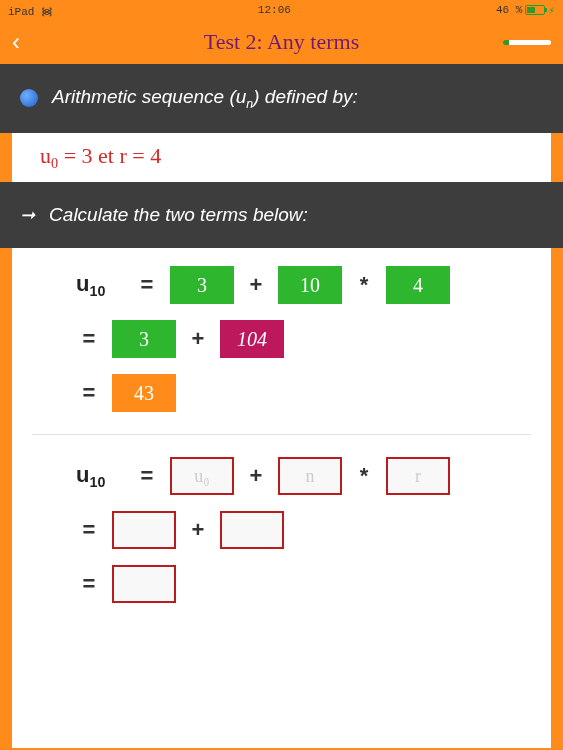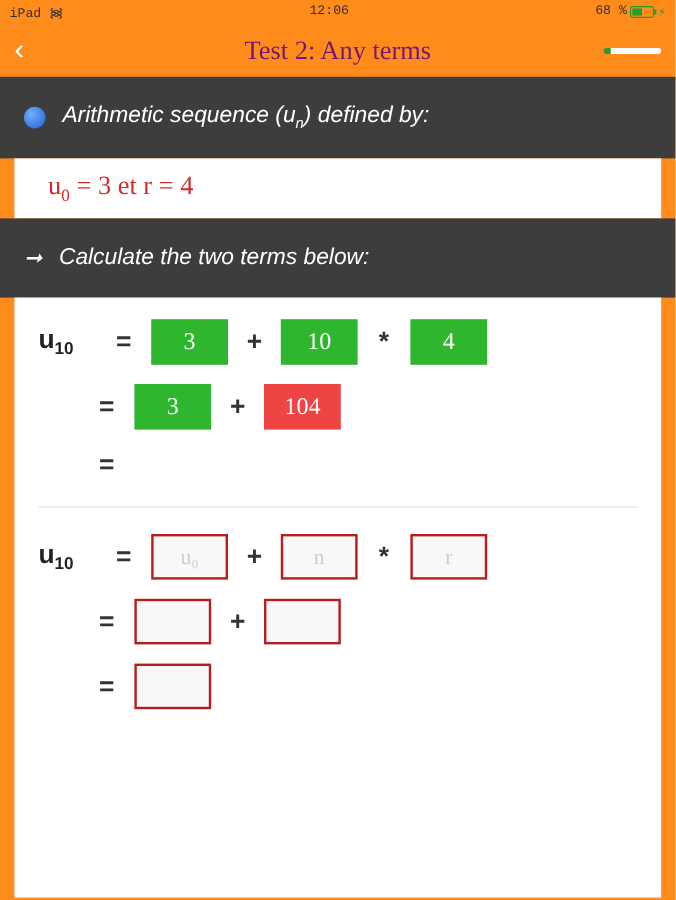--- a/index.html
+++ b/index.html
@@ -116,20 +116,21 @@
       min-height: 500px;
     }
     .eq-block { margin-bottom: 14px; }
     .eq-row {
       display: flex;
       align-items: center;
       gap: 14px;
       margin-bottom: 16px;
       font-size: 22px;
       color: #333;
+      margin-left: 44px;
     }
     .term-label {
       width: 48px;
       font-weight: bold;
       color: #222;
     }
     .eq-sign {
       width: 18px;
       text-align: center;
       font-weight: bold;
@@ -144,21 +145,21 @@
       height: 38px;
       display: inline-flex;
       align-items: center;
       justify-content: center;
       color: white;
       font-size: 20px;
       padding: 0 10px;
       font-family: 'Comic Sans MS', cursive;
     }
     .chip-green { background: #2fb62f; }
-    .chip-red { background: #ef4444; }
+    .chip-red { background: #be185d; font-style: italic; }
     .chip-orange { background: #ff8c1a; }
     .chip-empty {
       min-width: 64px;
       height: 38px;
       border: 2px solid #b91c1c;
       background: #f8f8f8;
       display: inline-flex;
       align-items: center;
       justify-content: center;
       font-size: 18px;
@@ -172,21 +173,21 @@
     }
     .indent { margin-left: 48px; }
   </style>
 </head>
 <body>
 
 <div class="status-bar">
   <span><span>iPad</span> ᯼</span>
   <span>12:06</span>
   <span class="status-right">
-    <span>68 %</span>
+    <span>46 %</span>
     <span class="battery">
         <span class="battery-fill"></span>
       </span>
     <span style="color:#2b9b2b;">⚡</span>
   </span>
 </div>
 
 <div class="nav-bar">
   <span class="back-btn">‹</span>
   <span class="nav-title">Test 2: Any terms</span>
@@ -225,20 +226,21 @@
       <span class="chip chip-green">4</span>
     </div>
     <div class="eq-row indent">
       <span class="eq-sign">=</span>
       <span class="chip chip-green">3</span>
       <span class="op">+</span>
       <span class="chip chip-red">104</span>
     </div>
     <div class="eq-row indent">
       <span class="eq-sign">=</span>
+      <span class="chip chip-orange">43</span>
     </div>
   </div>
 
   <hr class="divider">
 
   <div class="eq-block">
     <div class="eq-row">
       <span class="term-label"><span>u</span><span class="sub">10</span></span>
       <span class="eq-sign">=</span>
       <span class="chip-empty">u₀</span>

